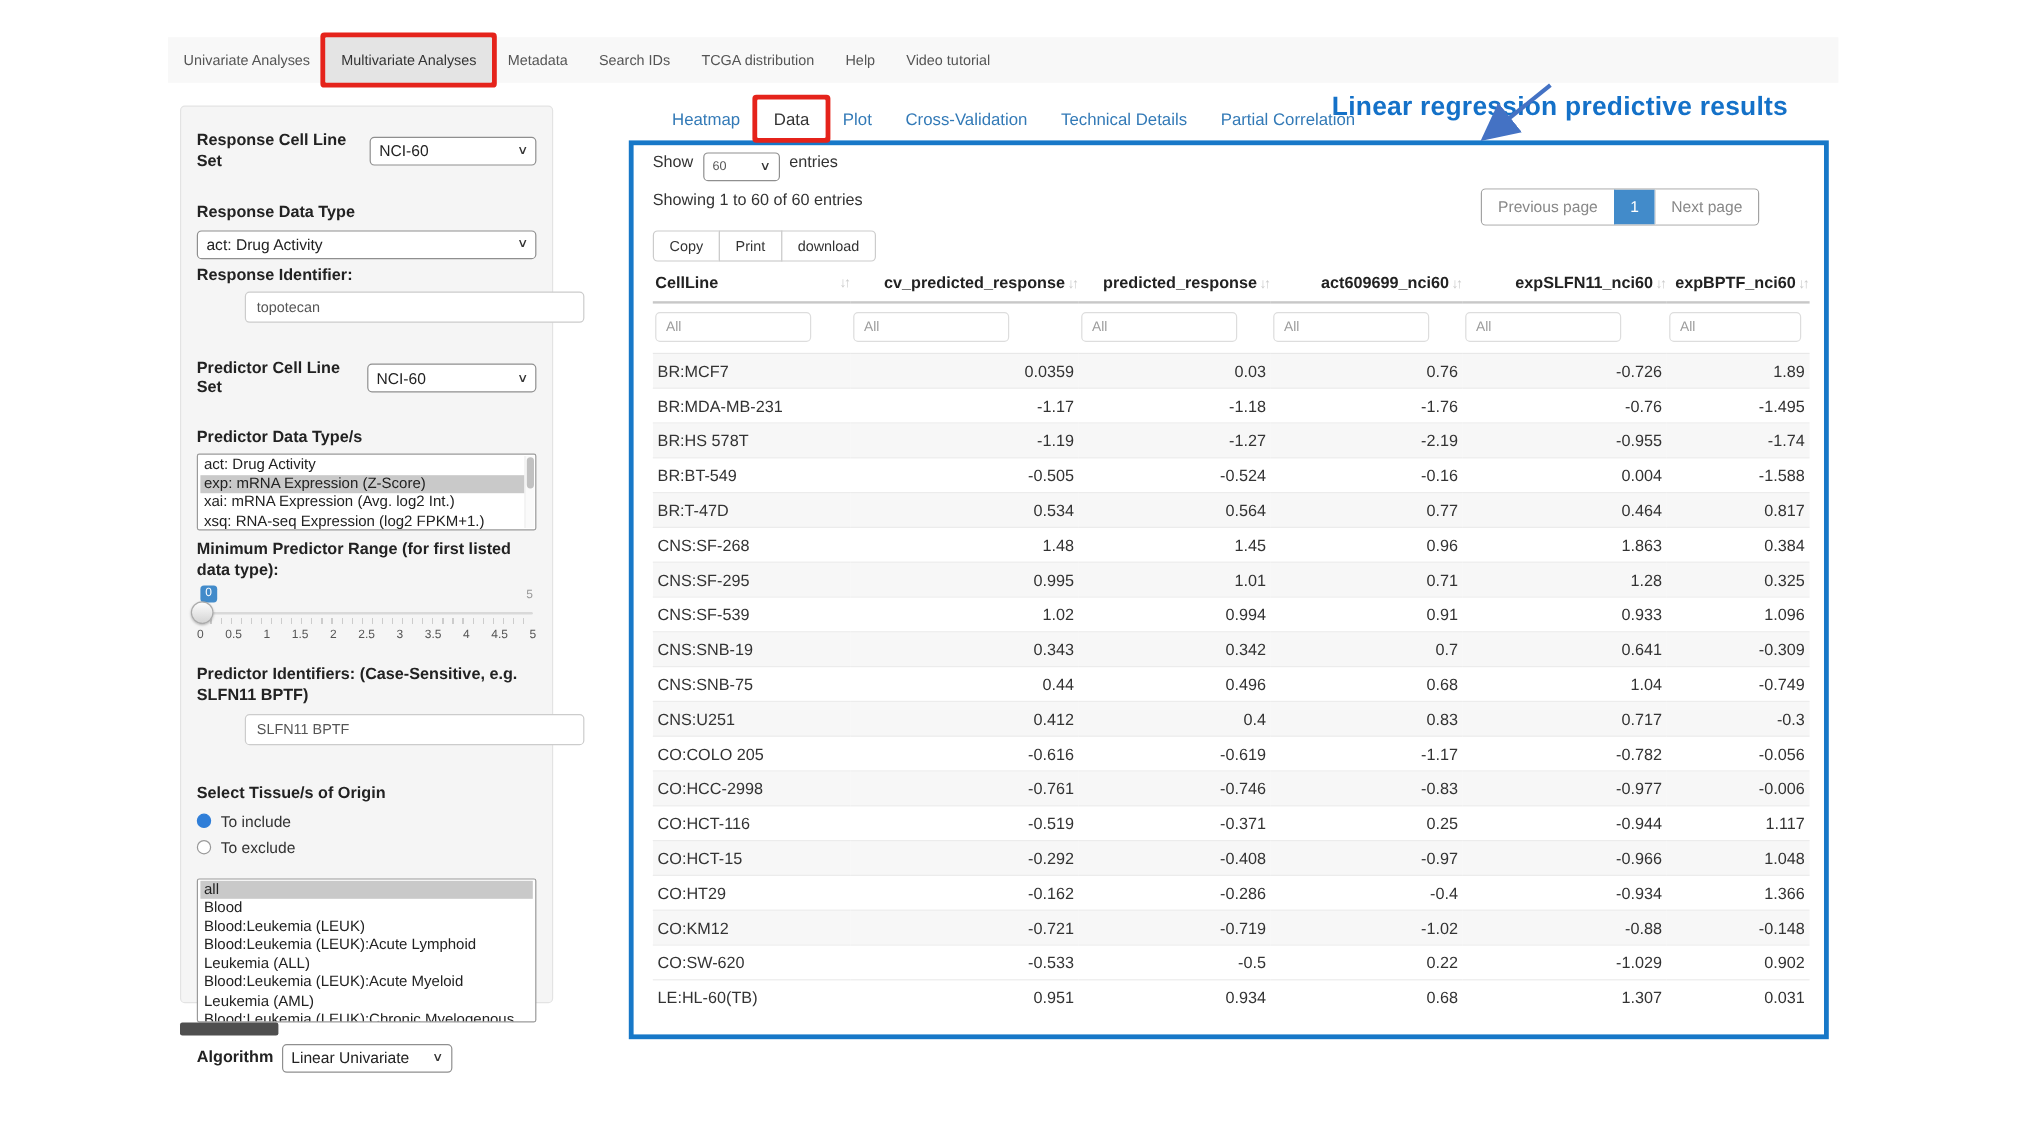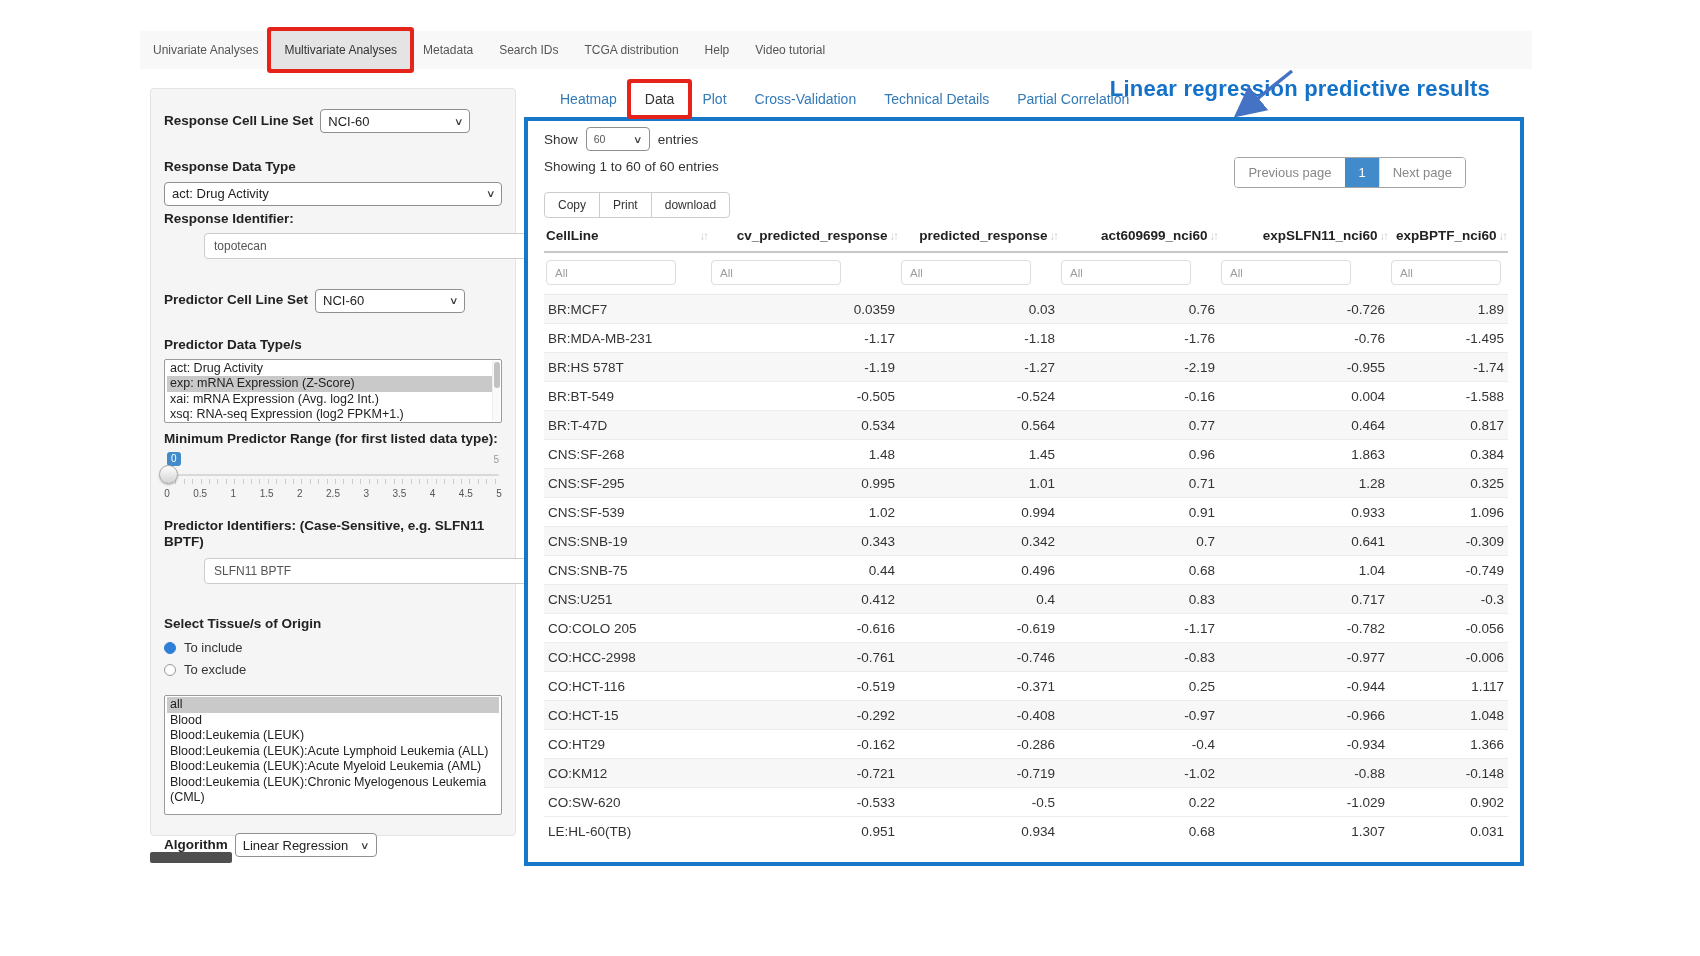--- a/index.html
+++ b/index.html
@@ -10,21 +10,21 @@
   
   .navbar { position:absolute; left:140px; top:31px; width:1392px; height:38px; background:#f8f8f8; display:flex; align-items:stretch; }
   .nav-item { display:flex; align-items:center; padding:0 13px; font-size:12px; color:#555; cursor:pointer; white-space:nowrap; }
   .nav-item.active { background:#e4e4e4; color:#333; }
   .red-boxed { box-shadow:0 0 0 4px #e5231b; border-radius:1px; z-index:3; }
   .annotation { position:absolute; right:42px; top:0; height:38px; display:flex; align-items:center;
     font-size:22px; font-weight:700; color:#1471c8; letter-spacing:.2px;margin-top:39px; }
   .arrow-svg { position:absolute; left:1228px; top:68px; width:72px; height:52px; z-index:4; }
 
   
-  .sidebar { position:absolute; left:150px; top:88px; width:366px; height:748px; background:#f5f5f5;
+  .sidebar { position:absolute; left:150px; top:88px; width:311px; height:748px; background:#f5f5f5;
     border:1px solid #e3e3e3; border-radius:4px; padding:18px 13px 0 13px; font-size:13px; }
   .sb-label { font-weight:700; font-size:13.5px; color:#222; line-height:1.25; }
   .sb-inline { display:flex; align-items:center; gap:7px; }
   .sel { display:inline-flex; align-items:center; justify-content:space-between; background:#fff;
     border:1px solid #8f8f8f; border-radius:4px; height:24px; padding:0 7px; font-size:13px; color:#222; cursor:pointer; }
   .sel .chev { font-size:10px; color:#333; margin-left:8px; transform:scaleX(1.3); }
   .sel.w-mid { width:150px; }
   .sel.w-full { width:100%; }
   .txt { width:100%; height:26px; border:1px solid #ccc; border-radius:4px; background:#fff;
     padding:0 9px; font-size:12px; color:#555;margin-left:40px; }
@@ -53,21 +53,21 @@
   .radio-dot.checked { background:#2f7ed8; border-color:#2f7ed8; }
 
   
   .tabs { position:absolute; left:546px; top:83px; display:flex; z-index:2; }
   .tab { padding:8px 14px; font-size:14px; color:#337ab7; cursor:pointer; white-space:nowrap; }
   .tab.active { color:#333; }
 
   
   .panel { position:absolute; left:524px; top:117px; width:1000px; height:749px; background:#fff;
     border:4px solid #1778c8; padding:2px 16px; overflow:hidden; }
-  .show-row { display:flex; align-items:center; gap:8px; font-size:13.5px; color:#333; margin-top:4px; }
+  .show-row { display:flex; gap:8px; font-size:13.5px; color:#333; margin-top:4px; }
   .sel.show-select { width:64px; height:24px; font-size:10.5px; color:#555; }
   .showing-text { margin-top:8px; font-size:13.5px; color:#333; }
   .pagination { position:absolute; top:36px; right:54px; display:flex; font-size:13px;
     border:1px solid #a3a3a3; border-radius:4px; overflow:hidden; }
   .page-item { padding:7px 13px; color:#888; background:#fff; border-left:1px solid #ddd; cursor:pointer; }
   .page-item:first-child { border-left:none; }
   .page-item.active { background:#428bca; border-color:#428bca; color:#fff; }
   .btn-group { display:inline-flex; margin-top:18px; }
   .btn { padding:5px 13px; font-size:12px; color:#333; background:#fff; border:1px solid #ccc;
     margin-left:-1px; cursor:pointer; font-family:inherit; }
@@ -195,21 +195,21 @@
         <div class="opt">Blood</div>
         <div class="opt">Blood:Leukemia (LEUK)</div>
         <div class="opt">Blood:Leukemia (LEUK):Acute Lymphoid Leukemia (ALL)</div>
         <div class="opt">Blood:Leukemia (LEUK):Acute Myeloid Leukemia (AML)</div>
         <div class="opt">Blood:Leukemia (LEUK):Chronic Myelogenous Leukemia (CML)</div>
       </div>
 
     <div class="sb-inline" style="margin-top:18px;">
       <span class="sb-label">Algorithm</span>
       <span class="sel" style="width:142px;">
-        <span>Linear Regression</span>
+        <span>Linear Univariate</span>
         <span class="chev">∨</span>
       </span>
     </div>
   </div>
 
   <div class="tabs">
       <div class="tab">Heatmap</div>
       <div class="tab active red-boxed">Data</div>
       <div class="tab">Plot</div>
       <div class="tab">Cross-Validation</div>

